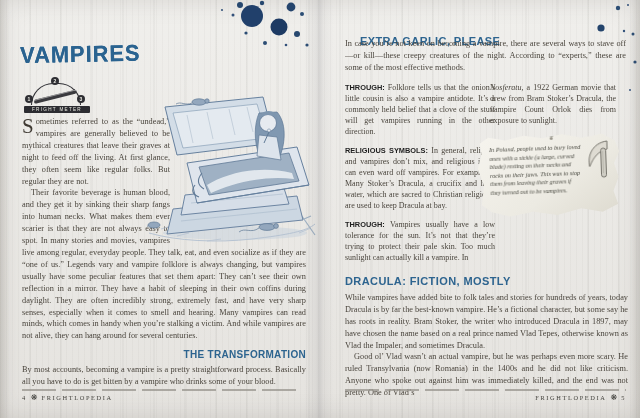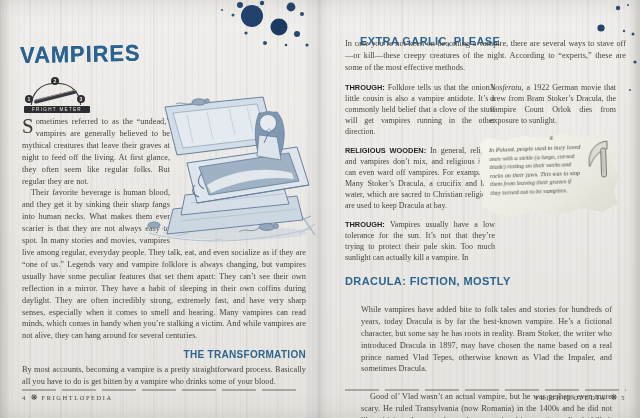--- a/index.html
+++ b/index.html
@@ -69,21 +69,21 @@
     clip-path:polygon(2% 9%, 8% 2%, 20% 6%, 33% 1%, 46% 5%, 60% 1%, 74% 6%, 88% 2%, 97% 10%, 100% 24%, 96% 38%, 99% 55%, 95% 72%, 98% 88%, 87% 97%, 72% 92%, 55% 99%, 38% 94%, 22% 99%, 9% 93%, 2% 84%, 4% 60%, 0% 40%, 3% 22%);
     filter:drop-shadow(2px 3px 2px rgba(60,55,45,.35));
     transform:rotate(-2deg);}
   .note-text{position:absolute;left:12px;top:10px;width:92px;margin:0;
     font-style:italic;font-size:6.2px;line-height:8.6px;color:#4a4a42;text-align:left;}
   .sickle{position:absolute;right:10px;top:7px;}
   .nail{position:absolute;left:72px;top:-2px;width:5px;height:5px;border-radius:50%;
     background:#8a887f;box-shadow:0 4px 0 -1px #9a978d;}
   .dracula{position:absolute;left:345px;top:276px;width:283px;
     font-size:8.3px;line-height:11.9px;color:#4a453d;text-align:justify;}
-  .dracula p{margin:16px;}
+  .dracula p{margin:0;}
   .d-head{margin:0 0 4px 0 !important;font-family:"Liberation Sans",sans-serif;font-weight:700;
     font-size:11px;color:#2d648f;letter-spacing:.4px;text-align:left;}
 
   .splats{position:absolute;pointer-events:none;}
 </style>
 </head>
 <body>
 
 <div class="spread">
 
@@ -176,21 +176,21 @@
     <span>4</span>
     <span class="orn">❋</span>
     <span>FRIGHTLOPEDIA</span>
   </div>
 
   <h2 class="r-head">EXTRA GARLIC, PLEASE</h2>
   <p class="r-intro">In case you’re not keen on becoming a vampire, there are several ways to stave off—or kill—these creepy creatures of the night. According to “experts,” these are some of the most effective methods.</p>
 
   <div class="col col1">
     <p><span class="lead">THROUGH:</span> <span>Folklore tells us that the onion’s little cousin is also a vampire antidote. It’s a commonly held belief that a clove of the stuff will get vampires running in the other direction.</span></p>
-    <p><span class="lead">RELIGIOUS WOODEN:</span> <span>In general, religion and vampires don’t mix, and religious icons can even ward off vampires. For example, in Many Stoker’s Dracula, a crucifix and holy water, which are sacred to Christian religions, are used to keep Dracula at bay.</span></p>
+    <p><span class="lead">RELIGIOUS SYMBOLS:</span> <span>In general, religion and vampires don’t mix, and religious icons can even ward off vampires. For example, in Many Stoker’s Dracula, a crucifix and holy water, which are sacred to Christian religions, are used to keep Dracula at bay.</span></p>
     <p><span class="lead">THROUGH:</span> <span>Vampires usually have a low tolerance for the sun. It’s not that they’re trying to protect their pale skin. Too much sunlight can actually kill a vampire. In</span></p>
   </div>
 
   <div class="col col2">
     <p><span class="ital">Nosferatu,</span><span> a 1922 German movie that drew from Bram Stoker’s Dracula, the vampire Count Orlok dies from exposure to sunlight.</span></p>
 
     <div class="parchment">
       <div class="nail"></div>
       <p class="note-text">In Poland, people used to bury loved ones with a sickle (a large, curved blade) resting on their necks and rocks on their jaws. This was to stop them from leaving their graves if they turned out to be vampires.</p>
       <svg class="sickle" width="24" height="44" viewBox="0 0 24 44">

